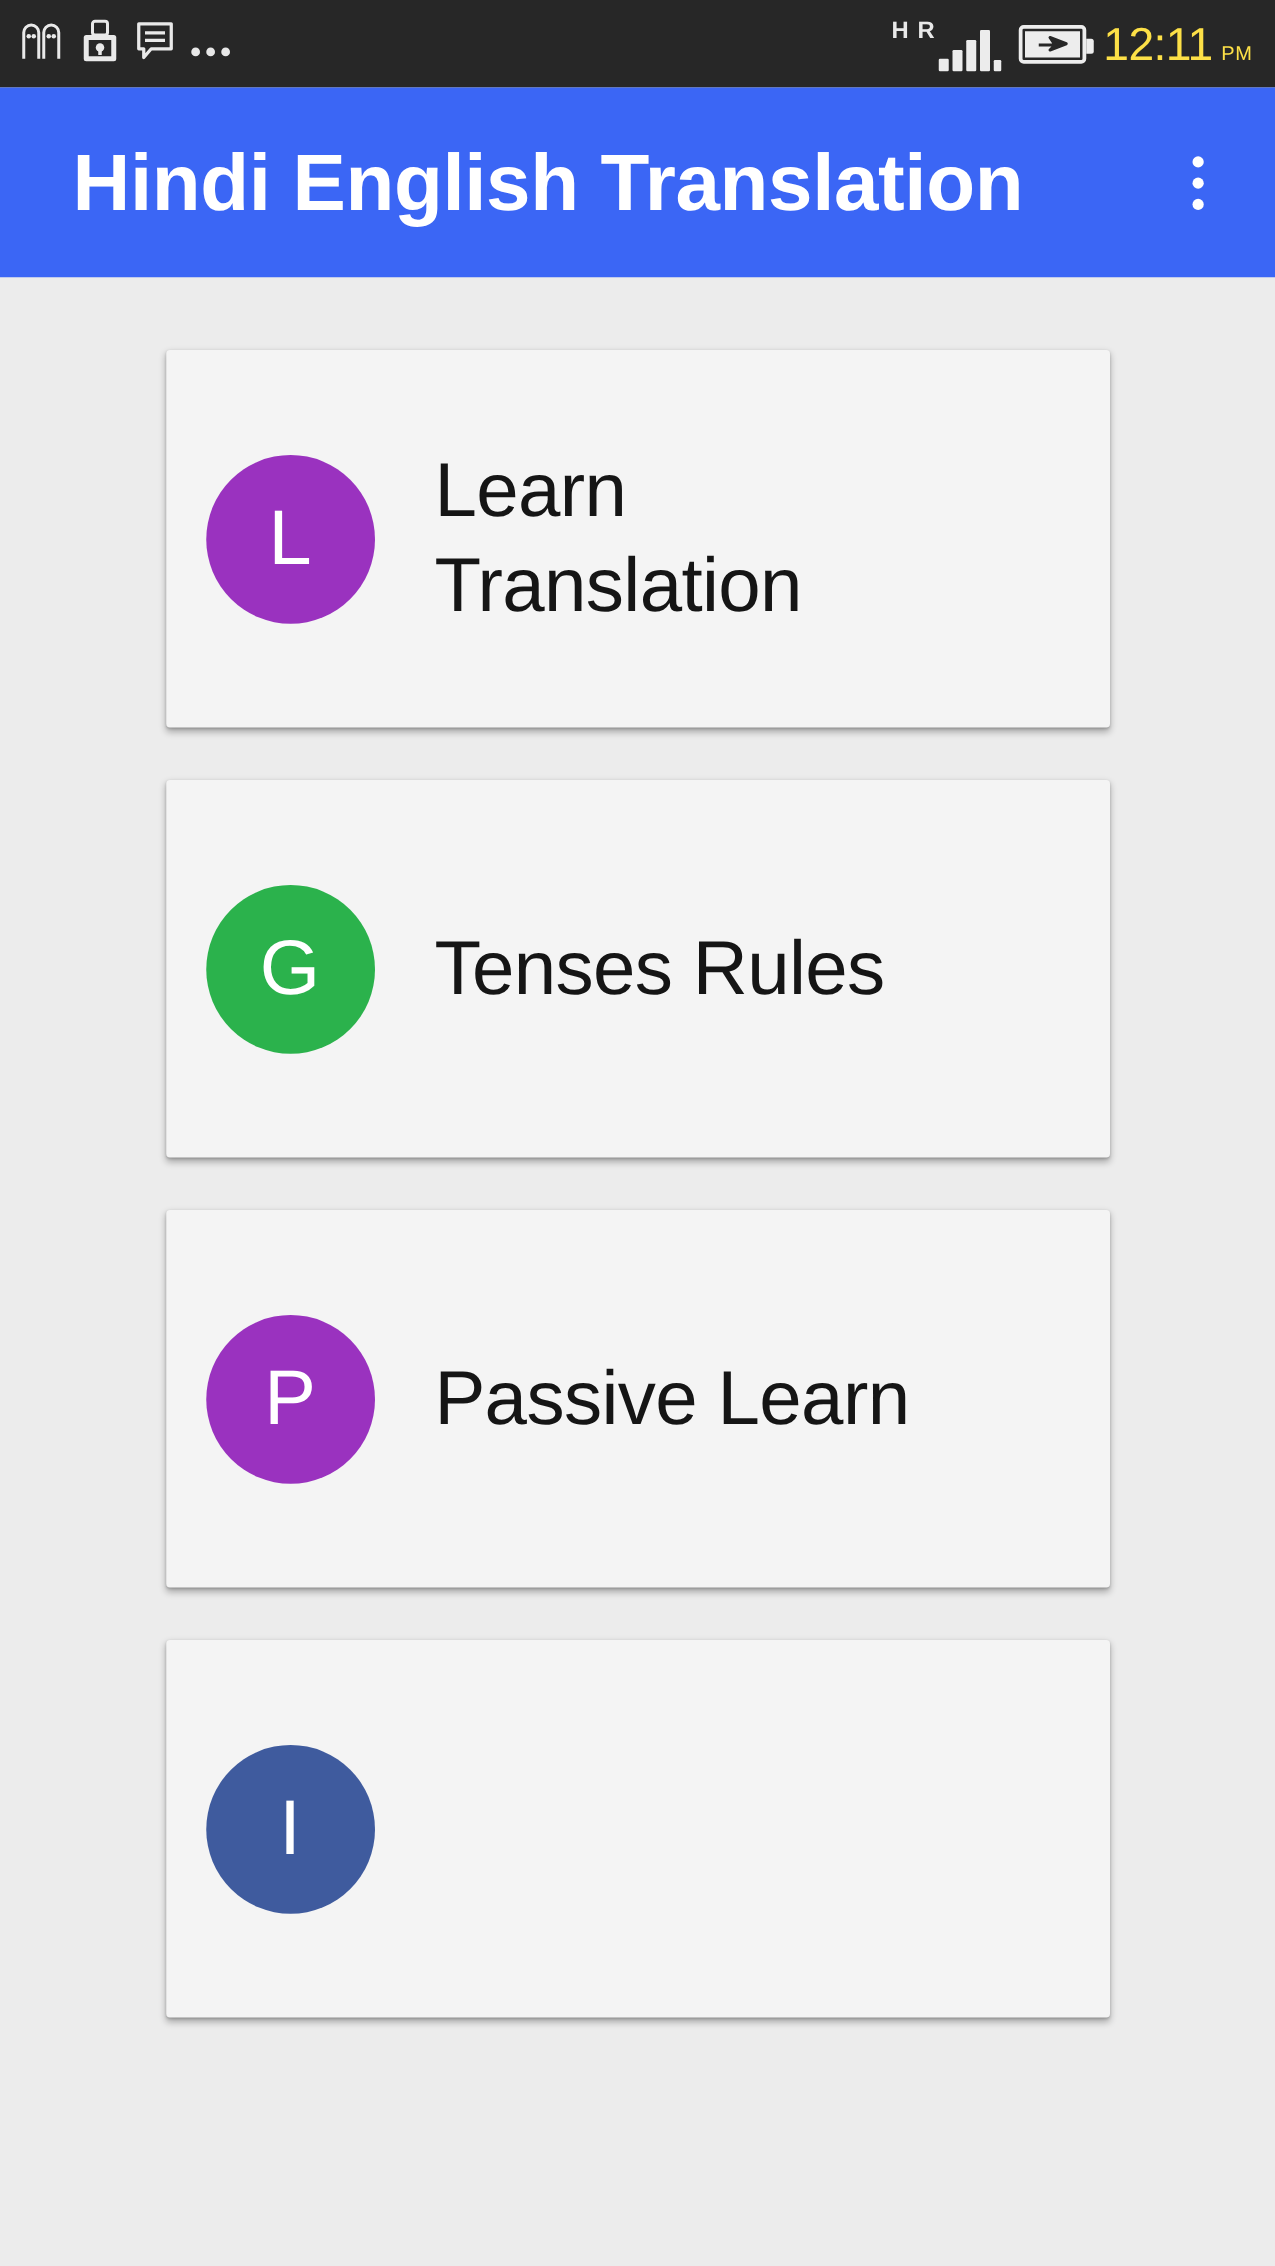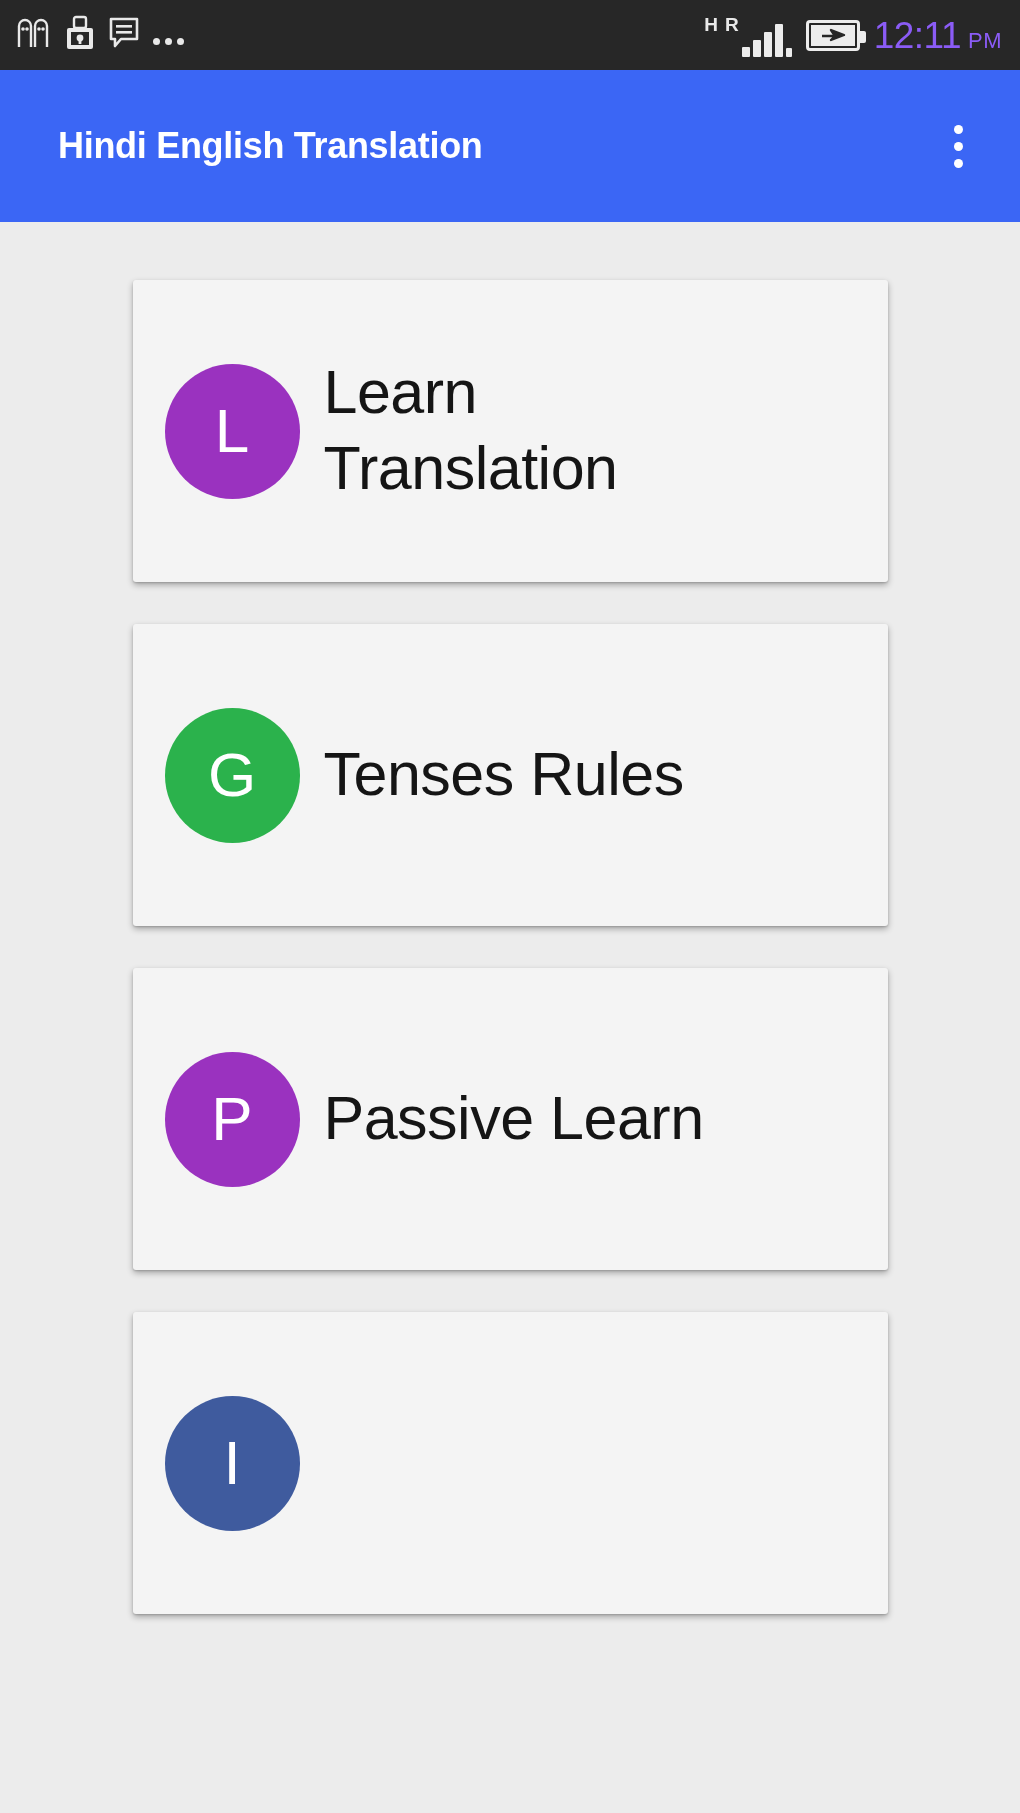--- a/index.html
+++ b/index.html
@@ -116,46 +116,46 @@
     position: relative;
     z-index: 2;
     width: 26px;
     height: 16px;
   }
 
   .clock {
     display: flex;
     align-items: baseline;
     gap: 7px;
-    color: #8b5cf6;
+    color: #fde047;
   }
   .clock-time {
     font-size: 37px;
     line-height: 1;
     letter-spacing: -0.5px;
   }
   .clock-meridiem {
-    font-size: 22px;
+    font-size: 16px;
     line-height: 1;
     letter-spacing: 0.5px;
   }
 
   
   .app-bar {
     width: 100%;
     height: 152px;
     background: #3b66f5;
     display: flex;
     align-items: center;
     justify-content: space-between;
     padding: 0 30px 0 58px;
   }
   .app-title {
     color: #ffffff;
-    font-size: 36px;
+    font-size: 64px;
     font-weight: bold;
     letter-spacing: -0.3px;
     white-space: nowrap;
   }
   .menu-button {
     width: 64px;
     height: 92px;
     display: flex;
     flex-direction: column;
     align-items: center;
@@ -199,21 +199,21 @@
     display: flex;
     align-items: center;
     justify-content: center;
     color: #ffffff;
     font-size: 62px;
     font-weight: normal;
     line-height: 1;
   }
 
   .card-label {
-    margin-left: 24px;
+    margin-left: 48px;
     color: #151515;
     font-size: 61px;
     line-height: 1.24;
     letter-spacing: -0.5px;
   }
 </style>
 </head>
 <body>
 
 <div class="status-bar" style="background: rgb(39, 39, 39);">

